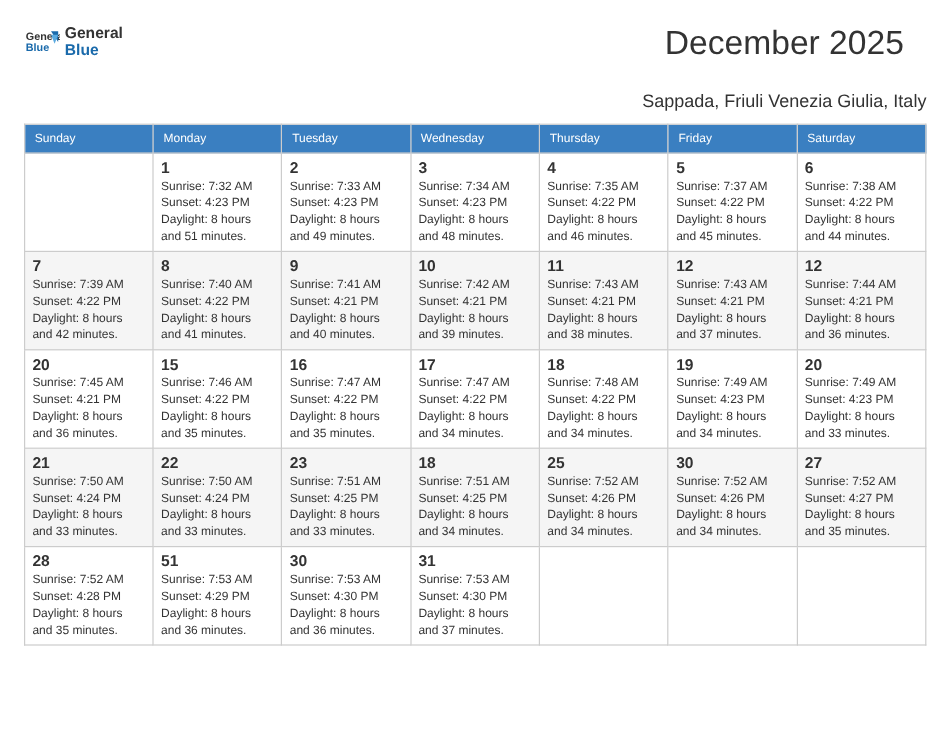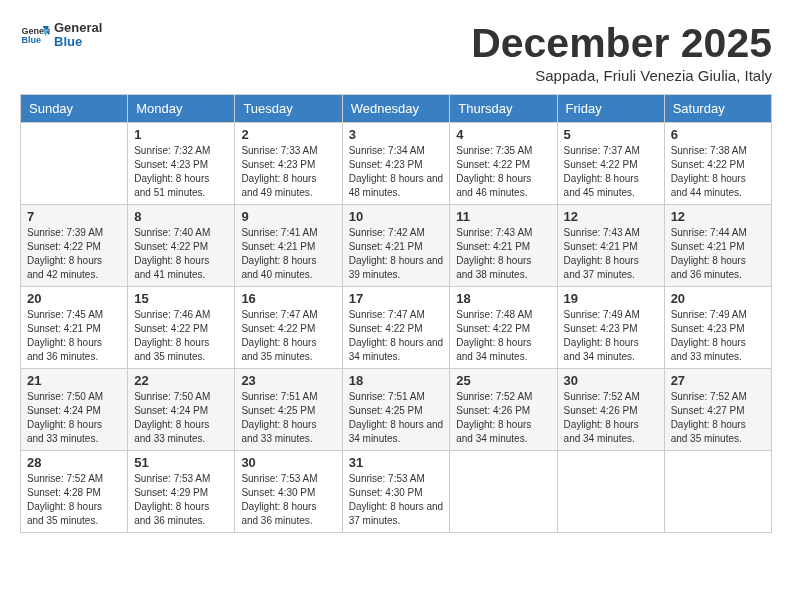--- a/index.html
+++ b/index.html
@@ -22,40 +22,41 @@
       gap: 4px;
     }
     .logo-icon {
       width: 30px;
       height: 30px;
     }
     .title-block {
       text-align: right;
     }
     .month-title {
-      font-size: 41px;
-      font-weight: bold;
+      font-size: 28px;
+      font-weight: normal;
       color: #333;
       text-align: center;
     }
     .location-title {
       font-size: 15px;
       color: #333;
+      margin-top: 24px;
     }
     .calendar {
       width: 100%;
       border-collapse: collapse;
       font-size: 11px;
     }
     .calendar thead tr th {
       background-color: #3a7fc1;
       color: #fff;
       padding: 6px 8px;
       text-align: left;
-      font-size: 13px;
+      font-size: 10px;
       font-weight: normal;
       border: 1px solid #ccc;
     }
     .calendar tbody tr td {
       vertical-align: top;
       border: 1px solid #ccc;
       padding: 4px 6px;
       width: 108px;
       min-height: 80px;
       color: #333;

